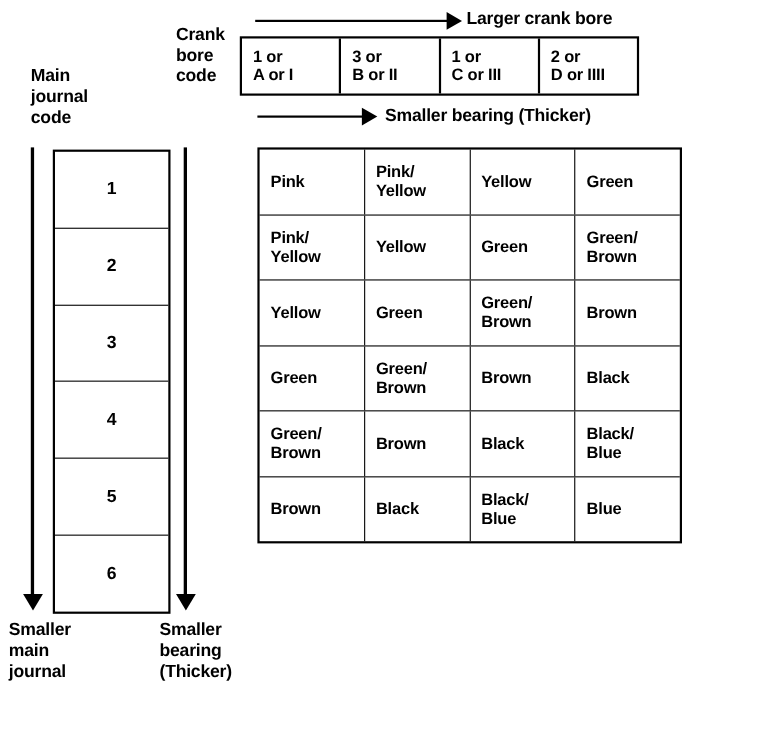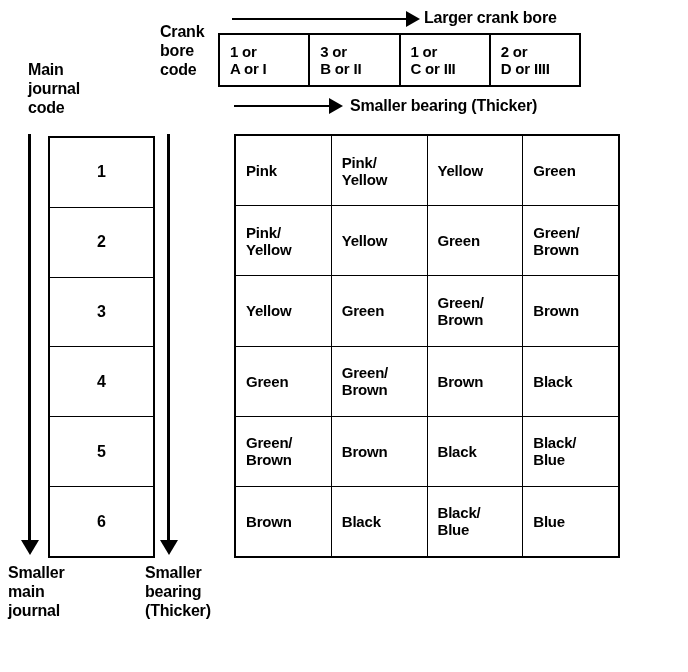--- a/index.html
+++ b/index.html
@@ -116,21 +116,21 @@
     font-weight: bold;
     font-size: 16px;
   }
   #main-journal-code-column .mj-cell:last-child { border-bottom: none; }
 
   
   #bearing-color-grid {
     left: 234px;
     top: 134px;
     width: 386px;
-    height: 424px;
+    height: 360px;
     border: 2px solid #000;
     box-sizing: border-box;
     display: flex;
     flex-direction: column;
   }
   #bearing-color-grid .grid-row {
     flex: 1 1 0;
     display: flex;
     border-bottom: 1px solid #000;
     box-sizing: border-box;

